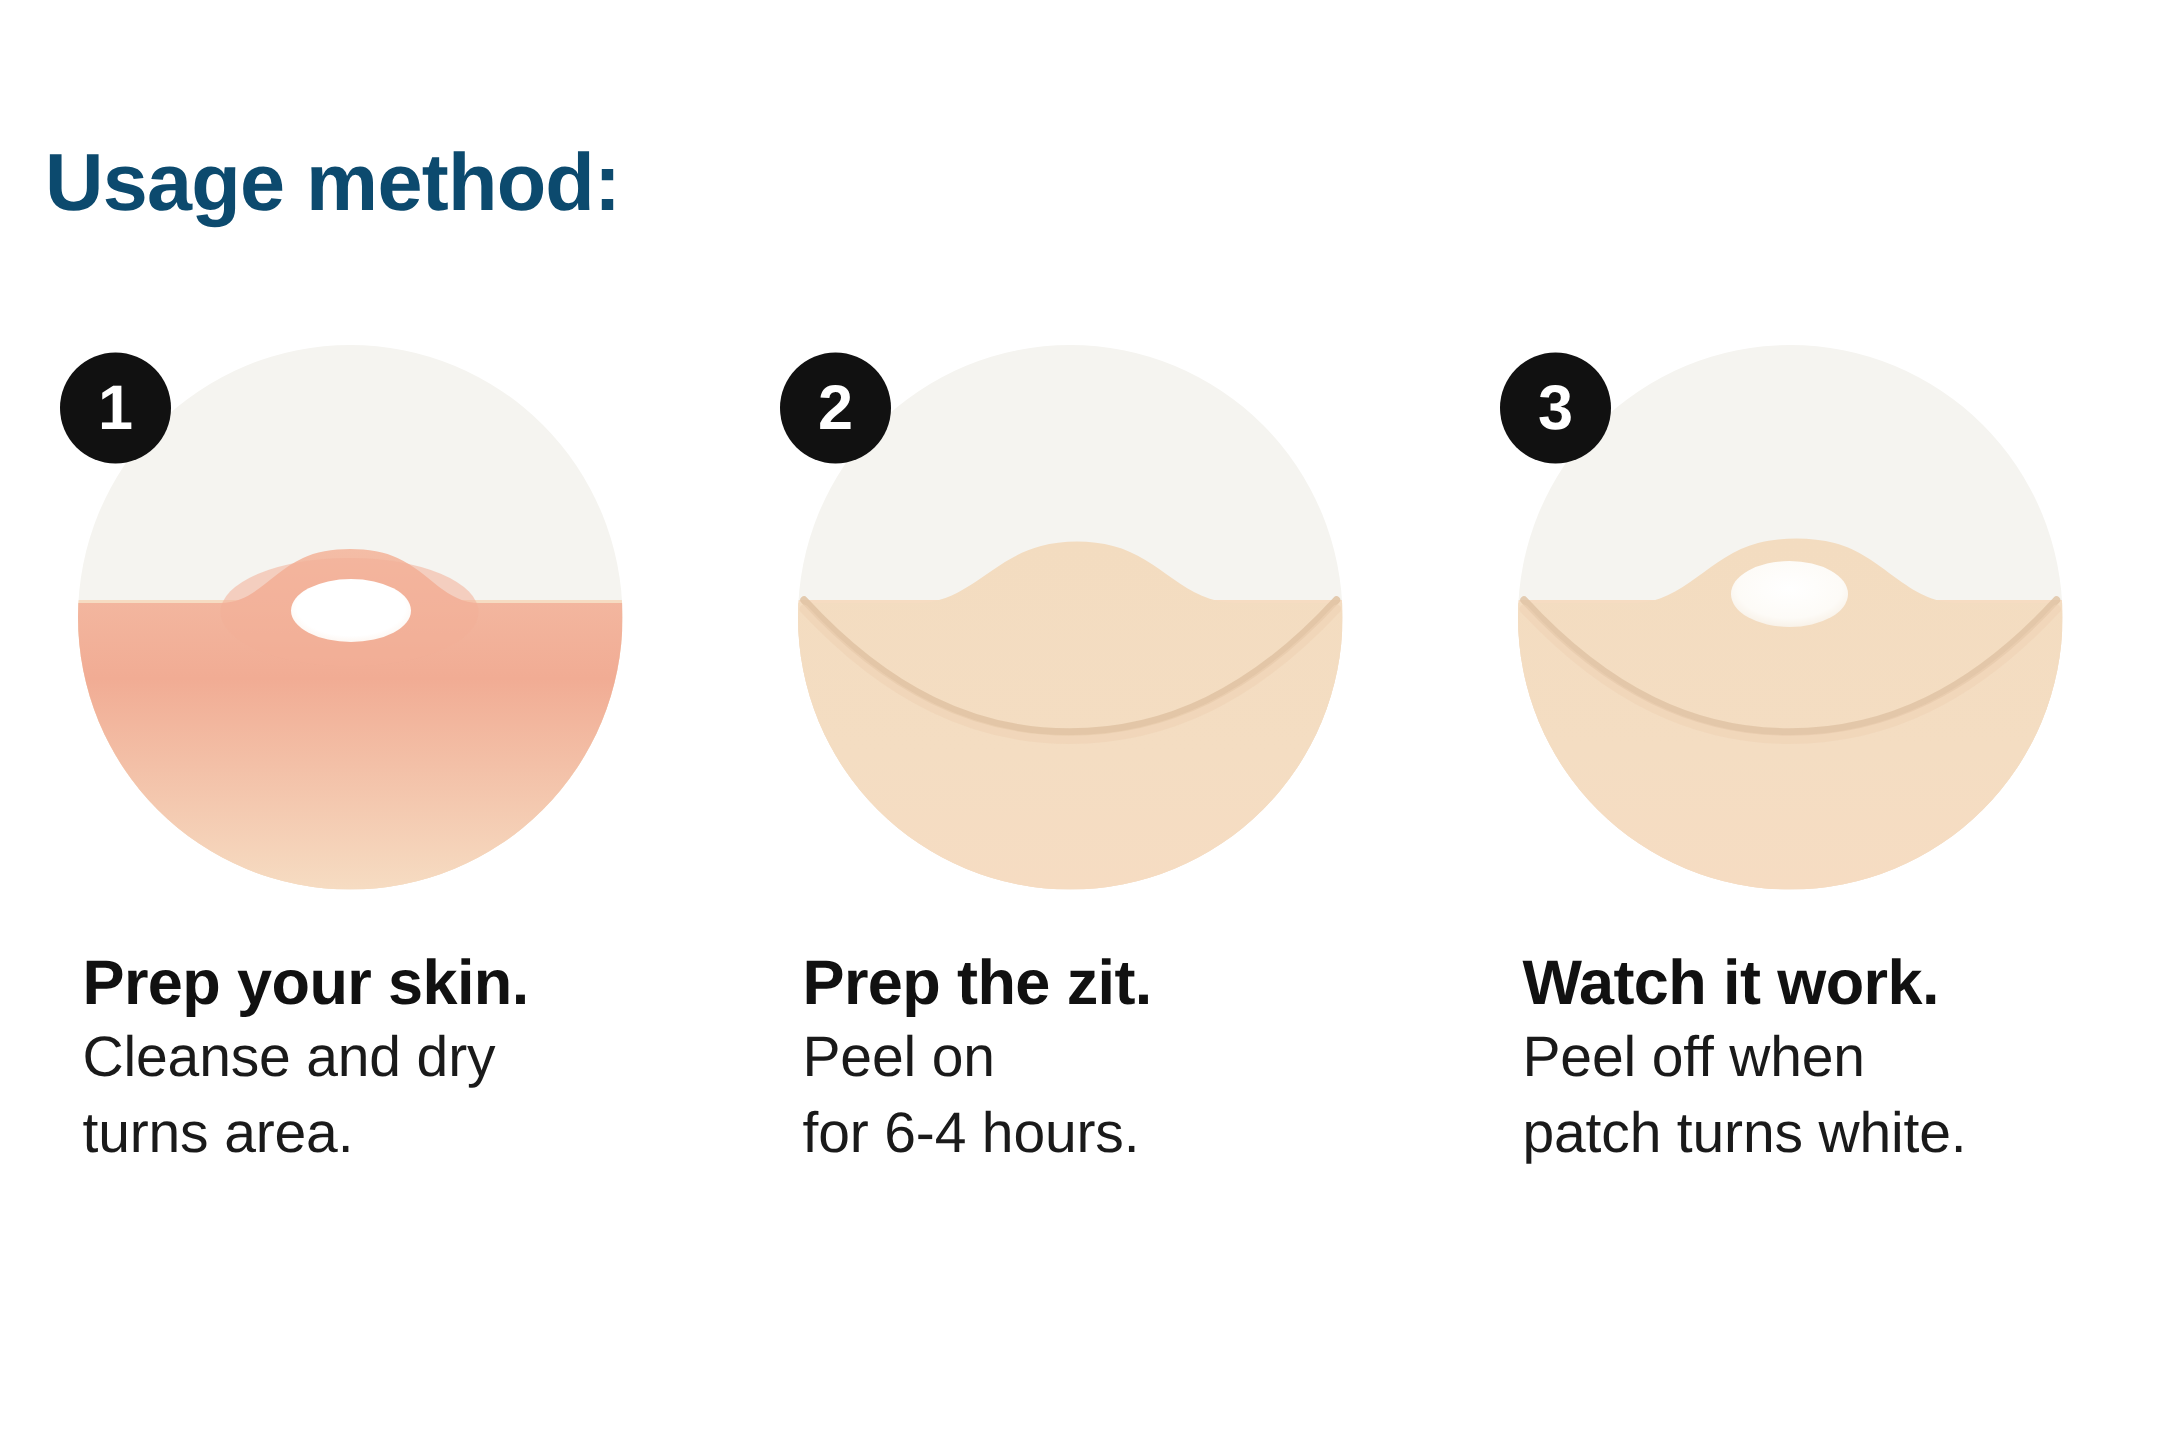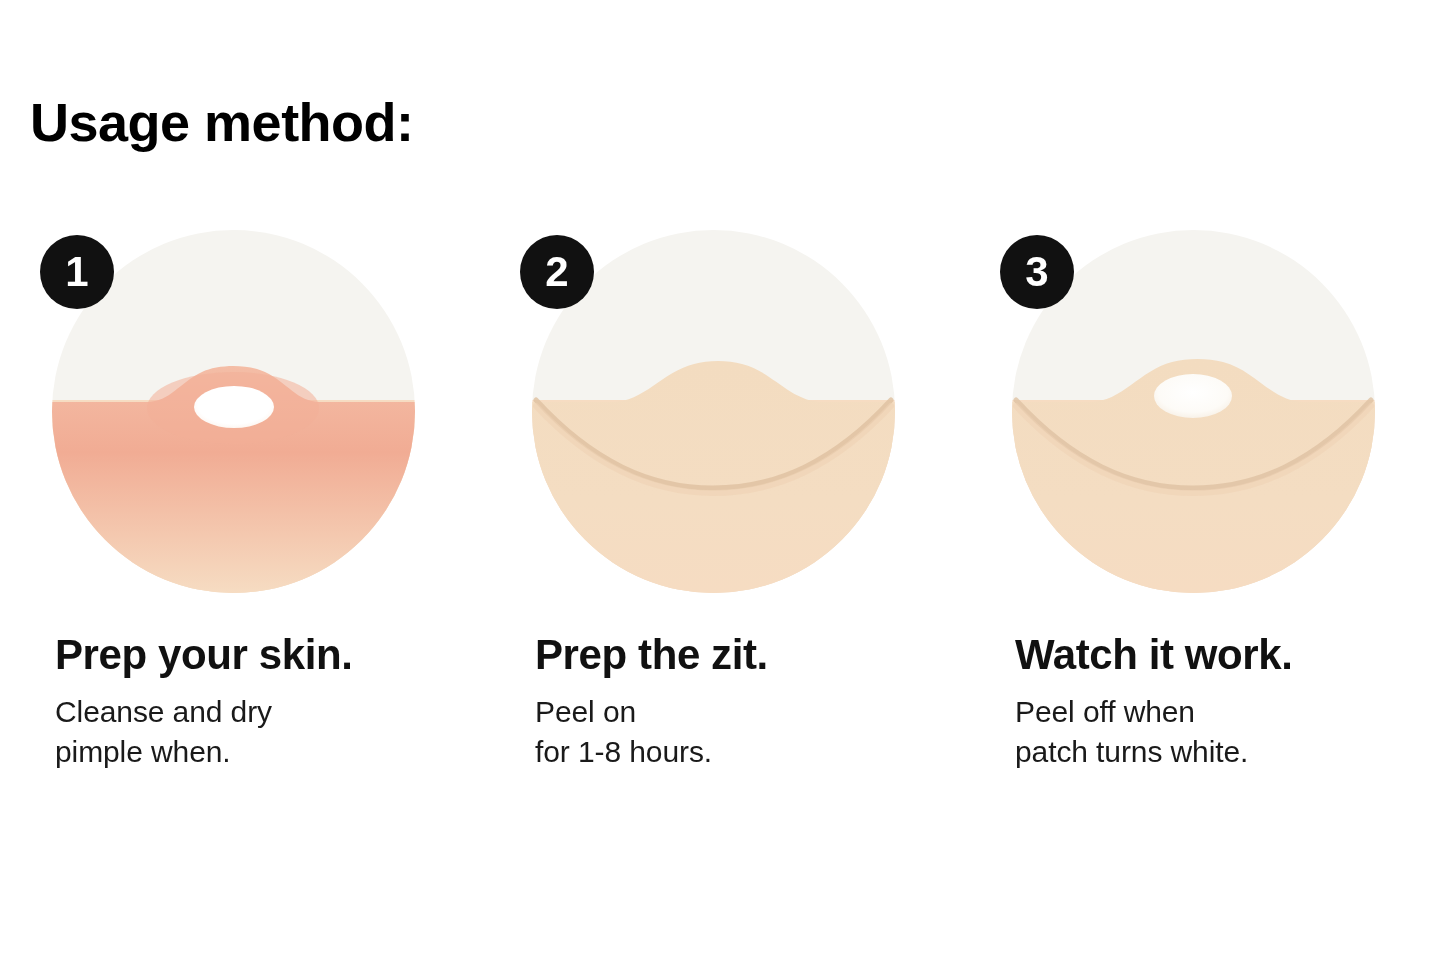--- a/index.html
+++ b/index.html
@@ -26,21 +26,21 @@
 
   
   .page-title {
     position: absolute;
     left: 30px;
     top: 58px;
     font-size: 54px;
     font-weight: 700;
     letter-spacing: -0.5px;
     line-height: 1.05;
-    color: #000000;
+    color: #0c4a6e;
     white-space: nowrap;
   }
 
   
   .steps {
     position: absolute;
     left: 0;
     top: 230px;
     width: 1445px;
     display: flex;
@@ -95,24 +95,24 @@
     margin-top: 38px;
     padding-left: 3px;
   }
   .caption-heading {
     font-size: 42px;
     font-weight: 700;
     line-height: 1.12;
     color: #111111;
     letter-spacing: -0.4px;
     white-space: nowrap;
-    margin: 0 0 14px 0;
+    margin: 0 0 2px 0;
   }
   .caption-body {
-    font-size: 30px;
+    font-size: 38px;
     font-weight: 400;
     line-height: 1.33;
     color: #1a1a1a;
     letter-spacing: -0.1px;
     margin: 0;
   }
   .caption-body-line {
     display: block;
     white-space: nowrap;
   }
@@ -163,21 +163,21 @@
 
         <div class="badge">
           <span>1</span>
         </div>
       </div>
 
       <div class="caption">
         <div class="caption-heading">Prep your skin.</div>
         <div class="caption-body">
           <span class="caption-body-line">Cleanse and dry</span>
-          <span class="caption-body-line">pimple when.</span>
+          <span class="caption-body-line">turns area.</span>
         </div>
       </div>
     </div>
 
     <div class="step step--2">
 
       <div class="illo-wrap">
 
         <svg class="illo-svg" viewBox="0 0 363 363">
           <defs>
@@ -204,21 +204,21 @@
 
         <div class="badge">
           <span>2</span>
         </div>
       </div>
 
       <div class="caption">
         <div class="caption-heading">Prep the zit.</div>
         <div class="caption-body">
           <span class="caption-body-line">Peel on</span>
-          <span class="caption-body-line">for 1-8 hours.</span>
+          <span class="caption-body-line">for 6-4 hours.</span>
         </div>
       </div>
     </div>
 
     <div class="step step--3">
 
       <div class="illo-wrap">
 
         <svg class="illo-svg" viewBox="0 0 363 363">
           <defs>

